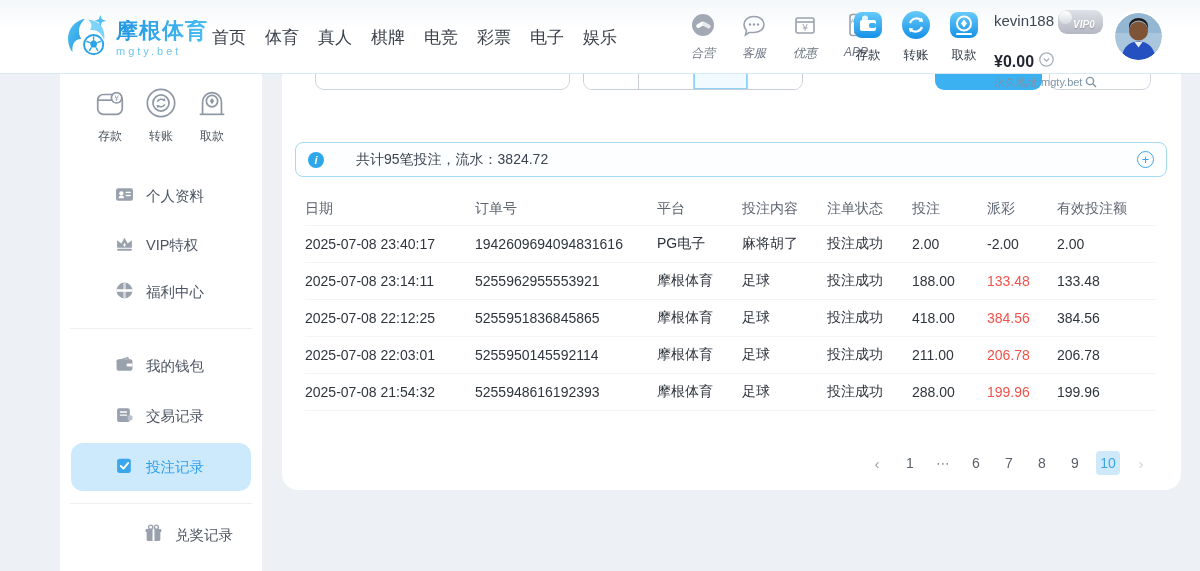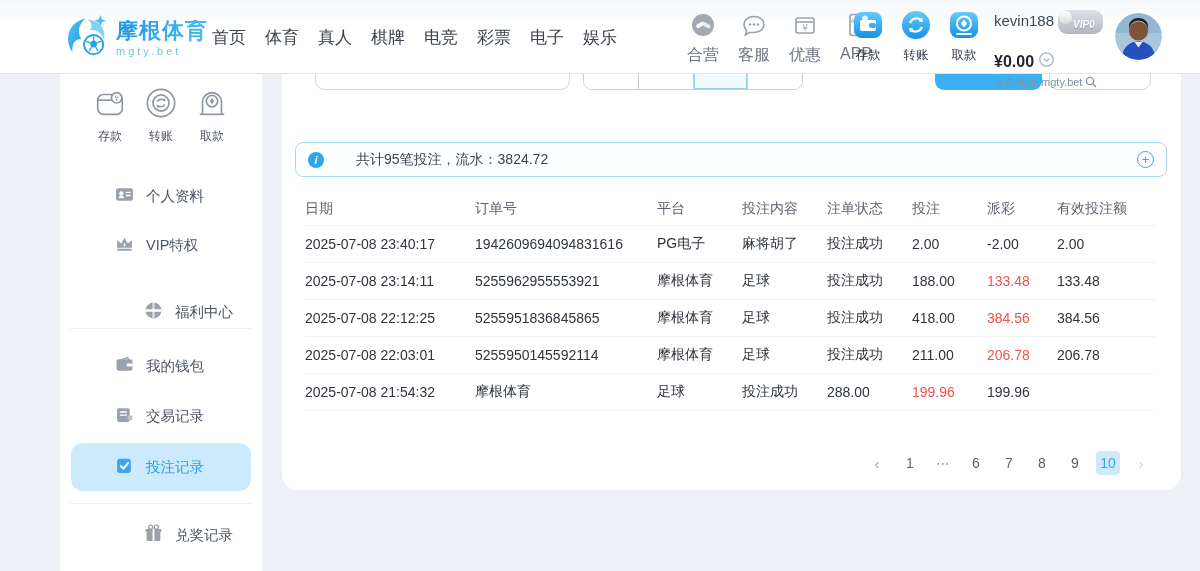--- a/index.html
+++ b/index.html
@@ -20,21 +20,21 @@
   .logo-title {
     font-size:22px; font-weight:bold; letter-spacing:1px;
     background:linear-gradient(90deg,#2296e2,#49bdf4);
     -webkit-background-clip:text; background-clip:text; color:transparent;
   }
   .logo-sub { font-size:11px; color:#6fc6f0; letter-spacing:3px; margin-top:4px; }
   .nav { position:absolute; left:212px; top:0; height:74px; display:flex; align-items:center; gap:19px; }
   .nav-item { font-size:17px; font-weight:500; color:#3c424c; cursor:pointer; white-space:nowrap; }
   .qlinks { position:absolute; left:684px; top:12px; display:flex; gap:13px; }
   .qlink { width:38px; display:flex; flex-direction:column; align-items:center; gap:3px; cursor:pointer; }
-  .qlink-label { font-size:16px; color:#6b7480; }
+  .qlink-label { font-size:12px; color:#6b7480;font-style:italic; }
   .wacts { position:absolute; left:852px; top:10px; display:flex; gap:16px; }
   .wact { width:32px; display:flex; flex-direction:column; align-items:center; gap:3px; cursor:pointer; }
   .wact-label { font-size:12.5px; color:#2b3440; font-weight:500; }
   .userblk { position:absolute; left:994px; top:10px; line-height:1.25; }
   .user-line1 { display:flex; align-items:center; gap:4px; }
   .user-name { font-size:15px; color:#3f4754; }
   .vip-badge {
     position:relative; font-size:10px; font-weight:bold; font-style:italic; color:#fff;
     background:linear-gradient(#dfe1e7,#b3b7c2); border-radius:9px;
     padding:9px 8px 2px 15px; text-shadow:0 1px 1px rgba(120,120,130,.6);
@@ -365,21 +365,21 @@
   <div class="sb-item" style="top:147px;">
     <span>
       <svg width="19" height="19" viewBox="0 0 18 18">
         <path d="M2 13 L2 6 L6 9 L9 3.5 L12 9 L16 6 L16 13 Z" fill="#99a1ad"></path>
         <rect x="2" y="14" width="14" height="1.8" rx=".9" fill="#99a1ad"></rect>
         <path d="M9 8 L10.2 10.4 L9 12.2 L7.8 10.4 Z" fill="#fff"></path>
       </svg>
     </span>
     <span class="lbl">VIP特权</span>
   </div>
-  <div class="sb-item" style="top:214px;justify-content:center;">
+  <div class="sb-item" style="top:194px;">
     <span>
       <svg width="19" height="19" viewBox="0 0 18 18">
         <circle cx="9" cy="9" r="7.5" fill="#99a1ad"></circle>
         <rect x="1.5" y="7.8" width="15" height="2.4" fill="#fff"></rect>
         <rect x="7.8" y="1.5" width="2.4" height="15" fill="#fff" opacity=".6"></rect>
       </svg>
     </span>
     <span class="lbl">福利中心</span>
   </div>
 
@@ -501,20 +501,21 @@
       <span class="t-cell">摩根体育</span>
       <span class="t-cell">足球</span>
       <span class="t-cell">投注成功</span>
       <span class="t-cell">211.00</span>
       <span class="t-cell red">206.78</span>
       <span class="t-cell">206.78</span>
     </div>
 
     <div class="t-row">
       <span class="t-cell">2025-07-08 21:54:32</span>
+      <span class="t-cell">5255948616192393</span>
       <span class="t-cell">摩根体育</span>
       <span class="t-cell">足球</span>
       <span class="t-cell">投注成功</span>
       <span class="t-cell">288.00</span>
       <span class="t-cell red">199.96</span>
       <span class="t-cell">199.96</span>
     </div>
   </div>
 
   <div class="pager">

